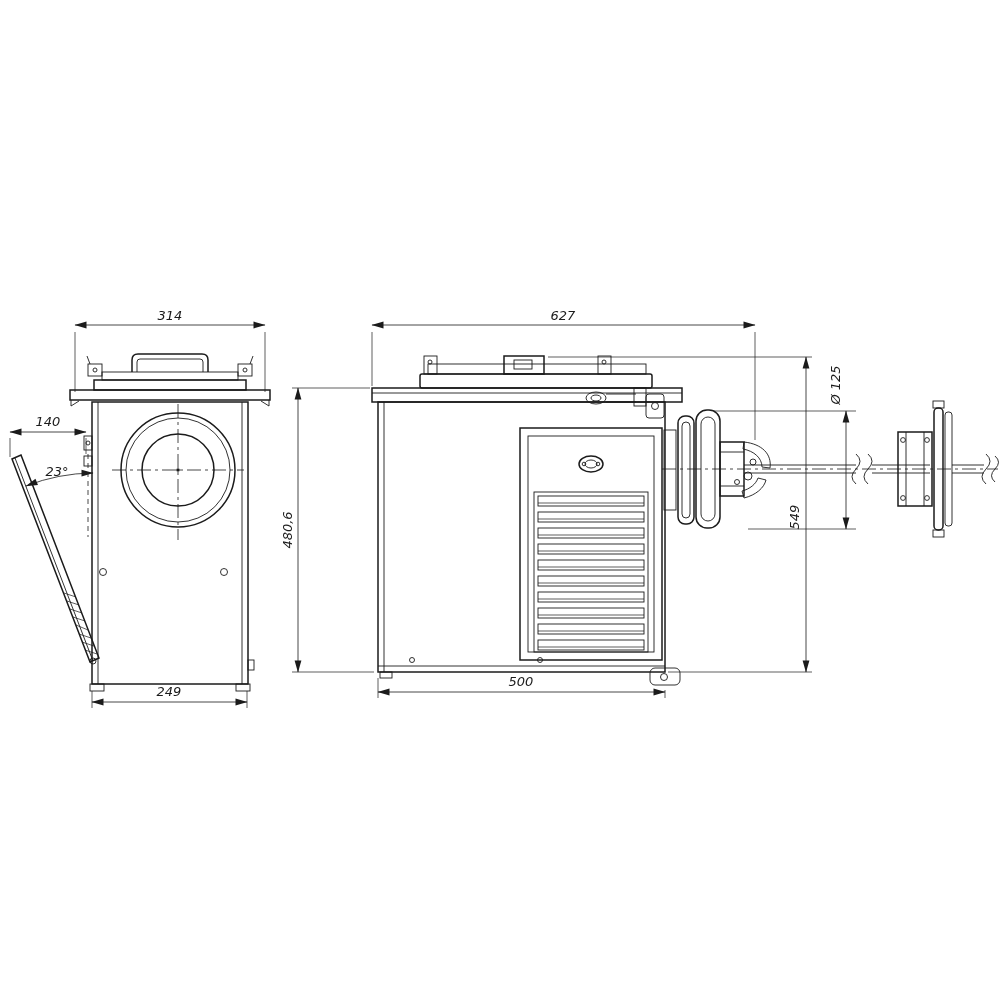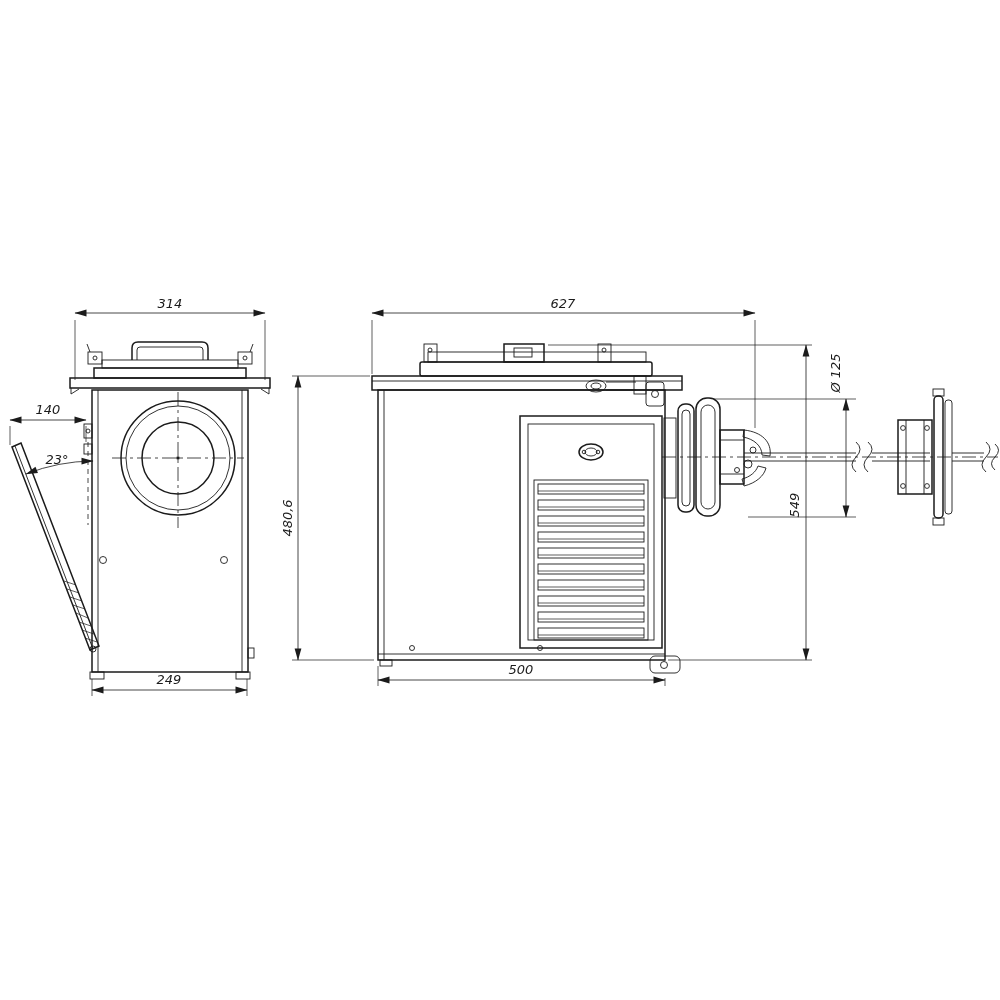--- a/index.html
+++ b/index.html
@@ -1,16 +1,16 @@
 <!DOCTYPE html>
 <html><head>
 <meta charset="utf-8">
 <style>
   html,body{margin:0;padding:0;background:#ffffff;}
-  .canvas{width:1000px;height:764px;position:relative;background:#fff;}
+  .canvas{width:1000px;height:764px;position:relative;background:#fff;margin-top:12px;}
   svg{display:block;}
   svg *{vector-effect:none;}
   .tk{fill:none;stroke:#1b1b1b;stroke-width:1.5;}
   .tn{fill:none;stroke:#1b1b1b;stroke-width:0.9;}
   .xt{fill:none;stroke:#1b1b1b;stroke-width:0.7;}
   .cl{fill:none;stroke:#1b1b1b;stroke-width:0.8;stroke-dasharray:14 4 3 4;}
   .dsh{fill:none;stroke:#1b1b1b;stroke-width:0.8;stroke-dasharray:5 4;}
   .dm{fill:none;stroke:#1b1b1b;stroke-width:0.8;}
   .fl{fill:#1b1b1b;stroke:none;}
   text.dim{font-family:"DejaVu Sans",sans-serif;font-style:italic;font-size:13px;fill:#1b1b1b;text-anchor:middle;}

